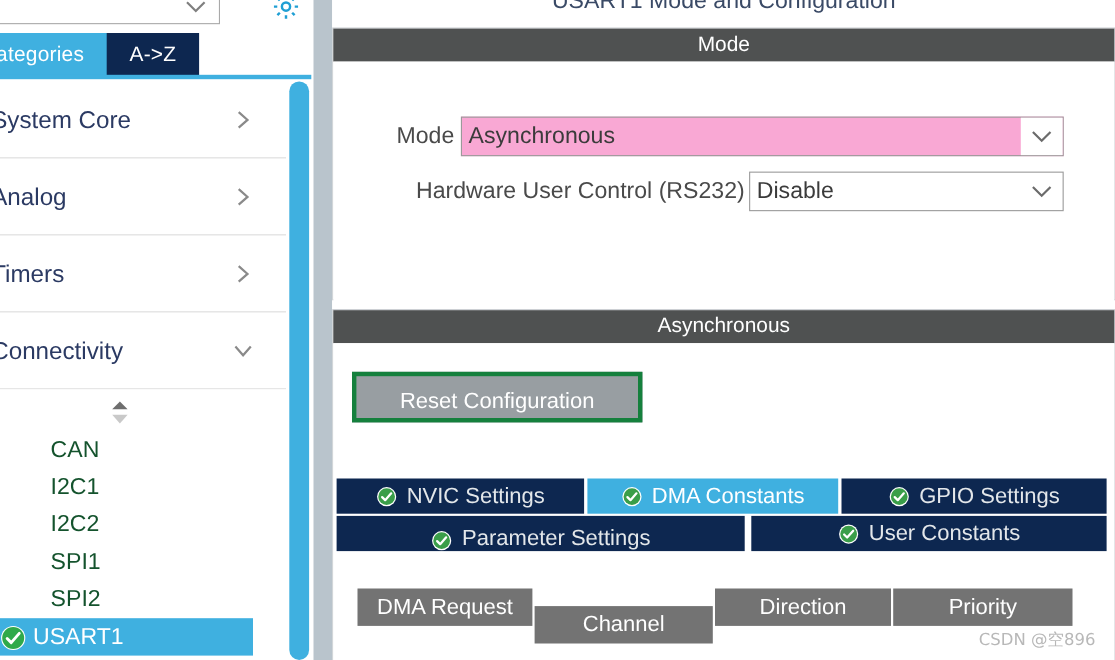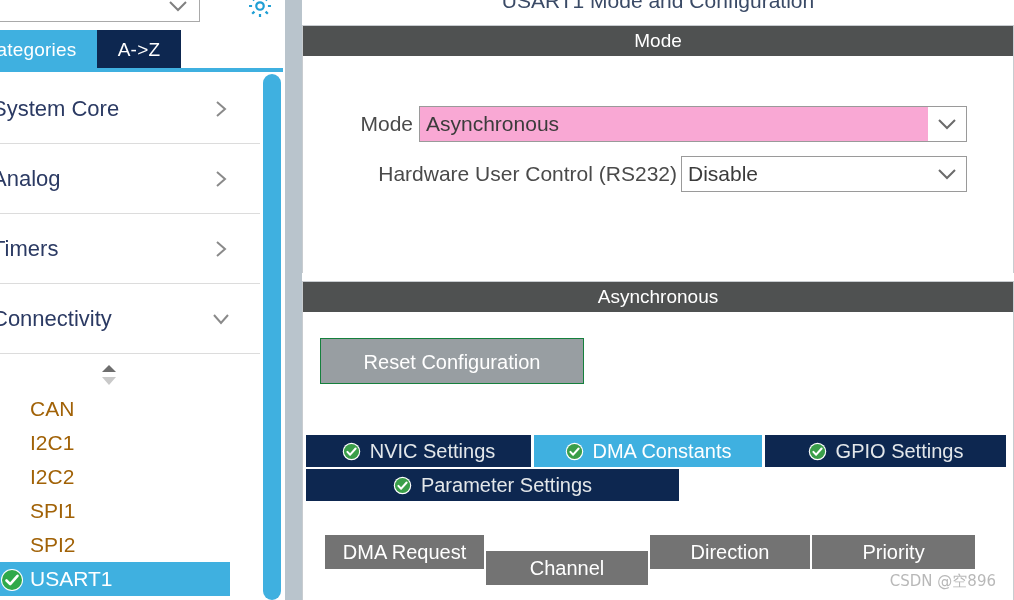--- a/index.html
+++ b/index.html
@@ -127,22 +127,22 @@
   }
   #sub-spinner svg {
     position: absolute;
     left: 100px; top: 10px;
   }
   .sub-row {
     position: relative;
     height: 34px;
     line-height: 34px;
     font-size: 21px;
-    color: #a16207;
-    padding-left: 30px;
+    color: #14532d;
+    padding-left: 46px;
     box-sizing: border-box;
     white-space: nowrap;
   }
   .sub-row.selected {
     background: #3fb0e0;
     color: #ffffff;
     width: 230px;
     padding-left: 30px;
   }
   .sub-row.selected .sub-check {
@@ -267,21 +267,21 @@
 
   
   #config-section { top: 281px; height: 325px; }
   #config-body { position: relative; height: 100%; background: #ffffff; }
 
   #reset-config-btn {
     position: absolute;
     left: 17px; top: 26px;
     width: 264px; height: 46px;
     background: #989ea2;
-    border: 1px solid #15803d;
+    border: 4px solid #15803d;
     color: #ffffff;
     font-size: 20px;
     text-align: center;
     line-height: 46px;
     box-sizing: border-box;
   }
 
   #tabs-area {
     position: absolute;
     left: 3px; top: 123px;
@@ -308,21 +308,21 @@
     color: #ffffff;
   }
   .cfg-tab .chk {
     margin-right: 9px;
     display: inline-flex;
   }
   .cfg-tab-row.row1 { margin-bottom: 2px; }
   .cfg-tab-row.row1 .cfg-tab:nth-child(1) { width: 225px; margin-right: 3px; }
   .cfg-tab-row.row1 .cfg-tab:nth-child(2) { width: 228px; margin-right: 3px; }
   .cfg-tab-row.row1 .cfg-tab:nth-child(3) { width: 241px; }
-  .cfg-tab-row.row2 .cfg-tab:nth-child(1) { width: 373px; margin-right: 6px; }
+  .cfg-tab-row.row2 .cfg-tab:nth-child(1) { width: 373px; margin-right: 6px; align-items: flex-end; }
   .cfg-tab-row.row2 .cfg-tab:nth-child(2) { width: 324px; }
 
   
   #dma-table {
     position: absolute;
     left: 22px; top: 223px;
     width: 666px;
     display: flex;
   }
   .dma-col {
@@ -545,20 +545,30 @@
             <div class="cfg-tab">
               <span class="chk">
                 <svg width="19" height="19" viewBox="0 0 24 24">
                   <circle cx="12" cy="12" r="11" fill="#ffffff"></circle>
                   <circle cx="12" cy="12" r="9.6" fill="#3a9e49"></circle>
                   <polyline points="6.8,12.5 10.3,16 17.2,8.2" fill="none" stroke="#ffffff" stroke-width="2.6" stroke-linecap="round" stroke-linejoin="round"></polyline>
                 </svg>
               </span>
               <span>Parameter Settings</span>
             </div>
+            <div class="cfg-tab">
+              <span class="chk">
+                <svg width="19" height="19" viewBox="0 0 24 24">
+                  <circle cx="12" cy="12" r="11" fill="#ffffff"></circle>
+                  <circle cx="12" cy="12" r="9.6" fill="#3a9e49"></circle>
+                  <polyline points="6.8,12.5 10.3,16 17.2,8.2" fill="none" stroke="#ffffff" stroke-width="2.6" stroke-linecap="round" stroke-linejoin="round"></polyline>
+                </svg>
+              </span>
+              <span>User Constants</span>
+            </div>
           </div>
 
         </div>
 
         <div id="dma-table">
           <div class="dma-col">DMA Request</div>
           <div class="dma-col">Channel</div>
           <div class="dma-col">Direction</div>
           <div class="dma-col">Priority</div>
         </div>

